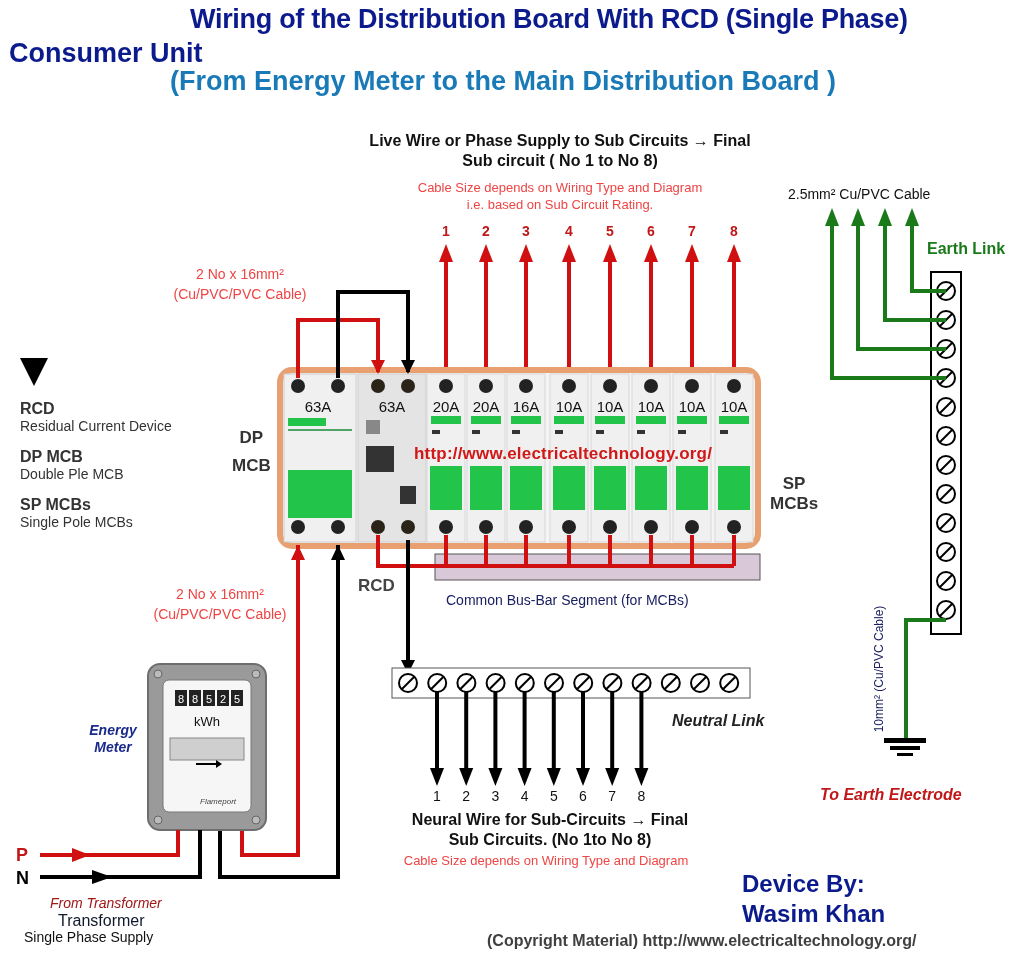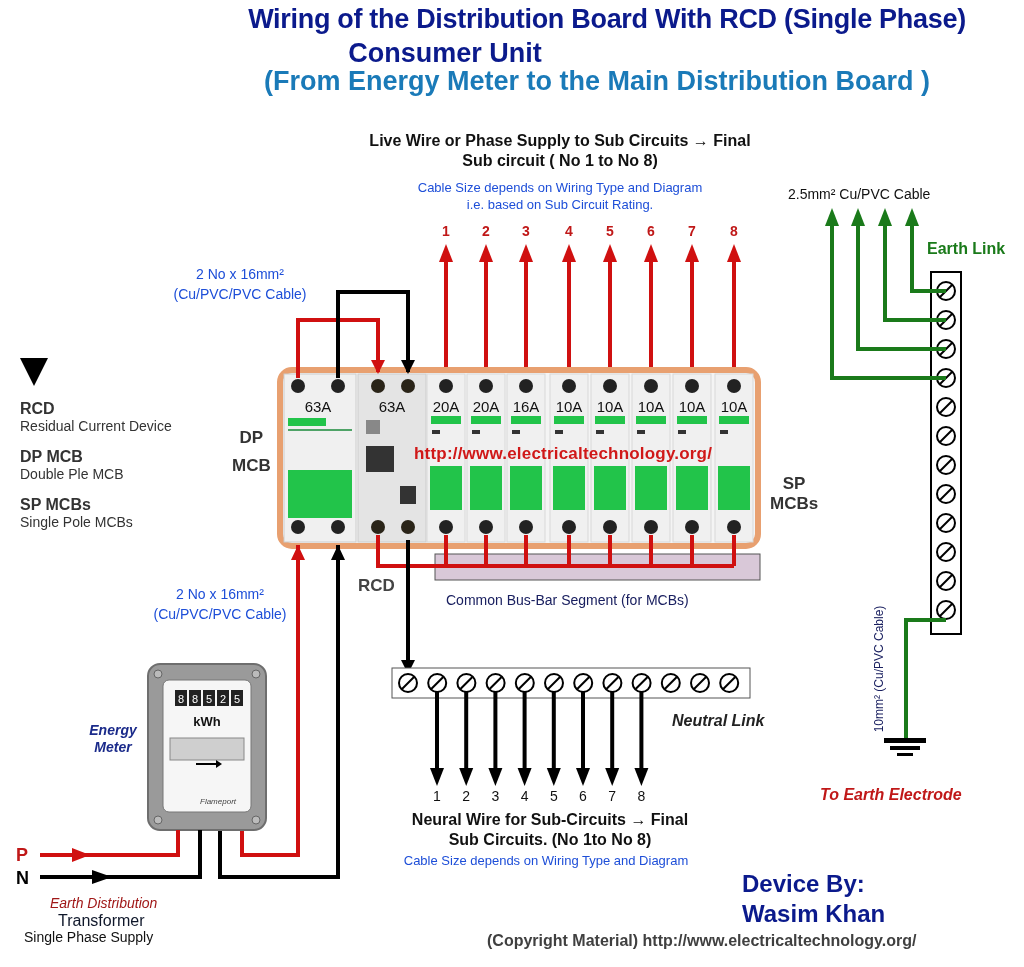--- a/index.html
+++ b/index.html
@@ -1,23 +1,23 @@
 <!DOCTYPE html>
 <html><head>
 <meta charset="utf-8">
 <style>
   html, body { margin:0; padding:0; background:#ffffff; }
   body { width:1024px; height:967px; position:relative; overflow:hidden; font-family:"Liberation Sans", sans-serif; }
   .abs { position:absolute; }
-  .title { color:#0b1a8c; font-family:"Liberation Sans", sans-serif; font-weight:bold; text-align:center; }
+  .title { color:#0b1a8c; font-family:"Liberation Sans", sans-serif; font-weight:bold; }
   #t1 { left:190px; top:4px; width:834px; font-size:27px; letter-spacing:-0.3px; }
   #t2 { left:0; top:38px; width:872px; font-size:27px;margin-left:9px; }
   #t3 { left:170px; top:66px; width:854px; font-size:27px; color:#1a7ab8; }
   .hdr { font-weight:bold; color:#111; text-align:center; }
-  .small { font-size:13px; color:#1d4ed8; text-align:center; }
+  .small { font-size:13px; color:#ef4444; text-align:center; }
   .lbl-bold { font-weight:bold; color:#333; font-size:16px; }
   .lbl-sub { color:#333; font-size:14px; }
   svg text { font-family:"Liberation Sans", sans-serif; }
 </style>
 </head>
 <body>
 
 <div id="t1" class="abs title">Wiring of the Distribution Board With RCD (Single Phase)</div>
 <div id="t2" class="abs title">Consumer Unit</div>
 <div id="t3" class="abs title">(From Energy Meter to the Main Distribution Board )</div>
@@ -318,26 +318,26 @@
     </g>
 
   <polyline points="40,855 178,855 178,830" fill="none" stroke="#d01010" stroke-width="4"></polyline>
   <polygon points="72,848 90,855 72,862" fill="#d01010"></polygon>
   <polyline points="40,877 200,877 200,830" fill="none" stroke="#000" stroke-width="4"></polyline>
   <polygon points="92,870 112,877 92,884" fill="#000"></polygon>
 </svg>
 
 <div class="abs" style="left:88px;top:722px;font-style:italic;font-weight:bold;font-size:14px;color:#1a2a8a;text-align:center;width:50px;">Energy</div>
 <div class="abs" style="left:88px;top:739px;font-style:italic;font-weight:bold;font-size:14px;color:#1a2a8a;text-align:center;width:50px;">Meter</div>
-<div class="abs" style="left:163px;top:714px;width:88px;text-align:center;font-weight:bold;font-size:13px;color:#111;">kWh</div>
+<div class="abs" style="left:163px;top:714px;width:88px;text-align:center;font-weight:normal;font-size:13px;color:#111;">kWh</div>
 <div class="abs" style="left:200px;top:797px;font-style:italic;font-size:8px;color:#444;">Flameport</div>
 
 <div class="abs" style="left:16px;top:845px;font-weight:bold;font-size:18px;color:#c01818;">P</div>
 <div class="abs" style="left:16px;top:868px;font-weight:bold;font-size:18px;color:#000;">N</div>
-<div class="abs" style="left:50px;top:895px;font-style:italic;font-size:14px;color:#a01818;">Earth Distribution</div>
+<div class="abs" style="left:50px;top:895px;font-style:italic;font-size:14px;color:#a01818;">From Transformer</div>
 <div class="abs" style="left:58px;top:912px;font-size:16px;color:#0f172a;">Transformer</div>
 <div class="abs" style="left:24px;top:929px;font-size:14px;color:#111;">Single Phase Supply</div>
 
 <div class="abs" style="left:672px;top:712px;font-style:italic;font-weight:bold;font-size:16px;color:#222;">Neutral Link</div>
 <div class="abs hdr" style="left:350px;top:811px;width:400px;font-size:16px;">Neural Wire for Sub-Circuits → Final</div>
 <div class="abs hdr" style="left:350px;top:831px;width:400px;font-size:16px;">Sub Circuits. (No 1to No 8)</div>
 <div class="abs small" style="left:346px;top:853px;width:400px;">Cable Size depends on Wiring Type and Diagram</div>
 
 <div class="abs" style="left:794px;top:662px;transform:rotate(-90deg);transform-origin:center;font-size:12px;color:#1a2060;white-space:nowrap;width:170px;text-align:center;">10mm² (Cu/PVC Cable)</div>
 <div class="abs" style="left:820px;top:786px;font-style:italic;font-weight:bold;font-size:16px;color:#c01818;">To Earth Electrode</div>

